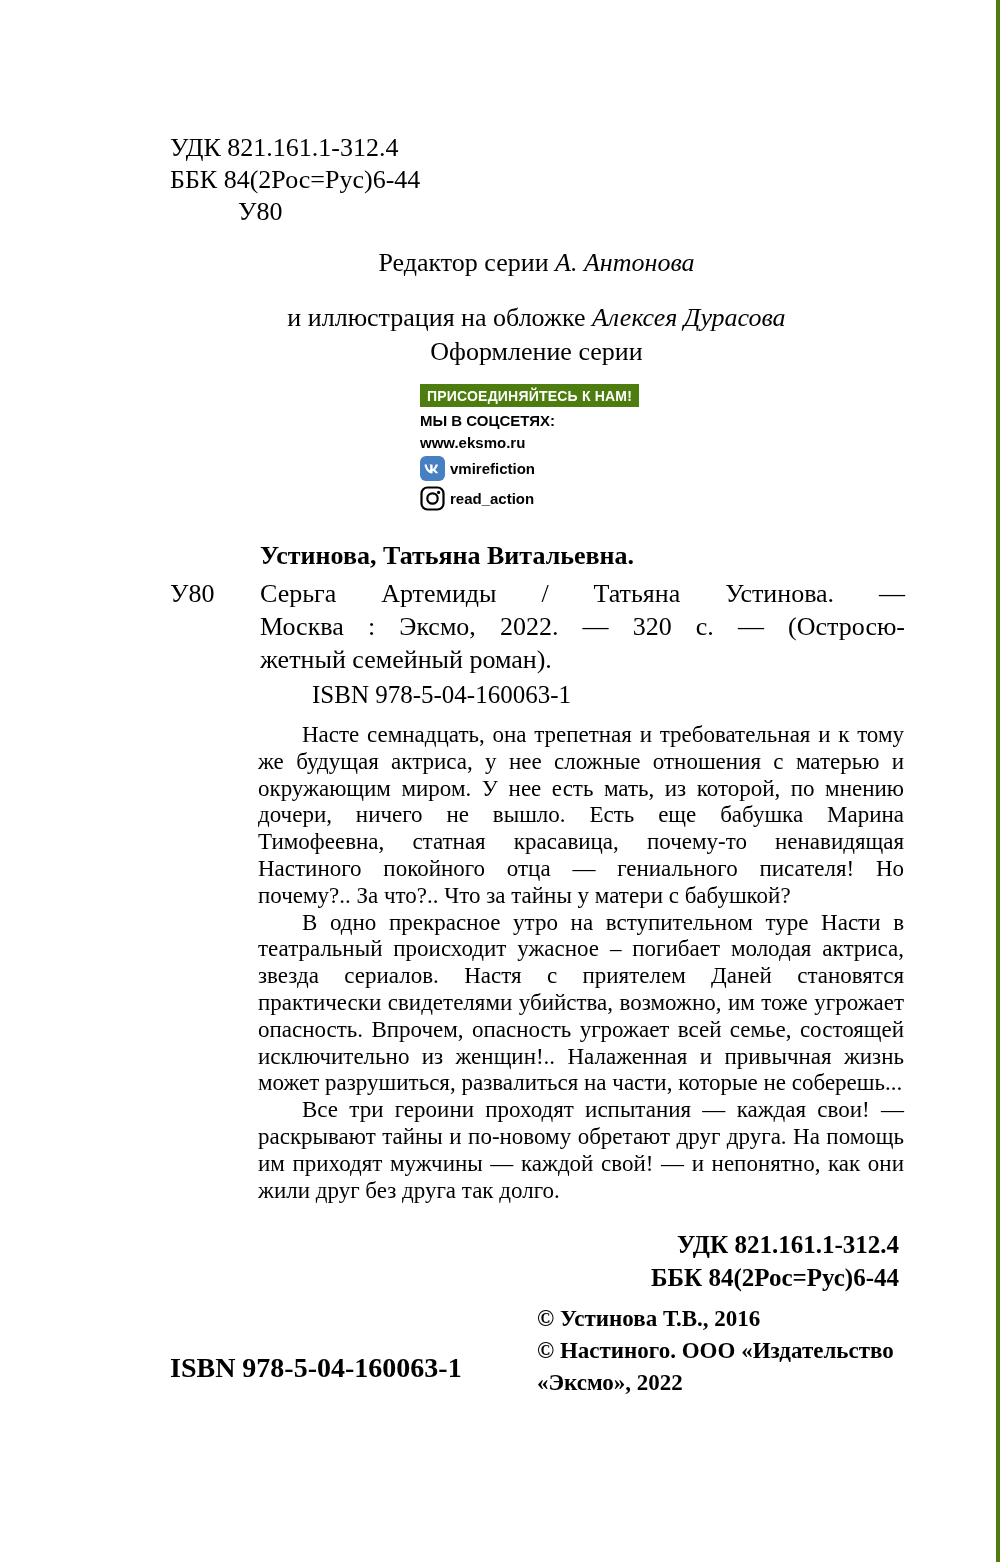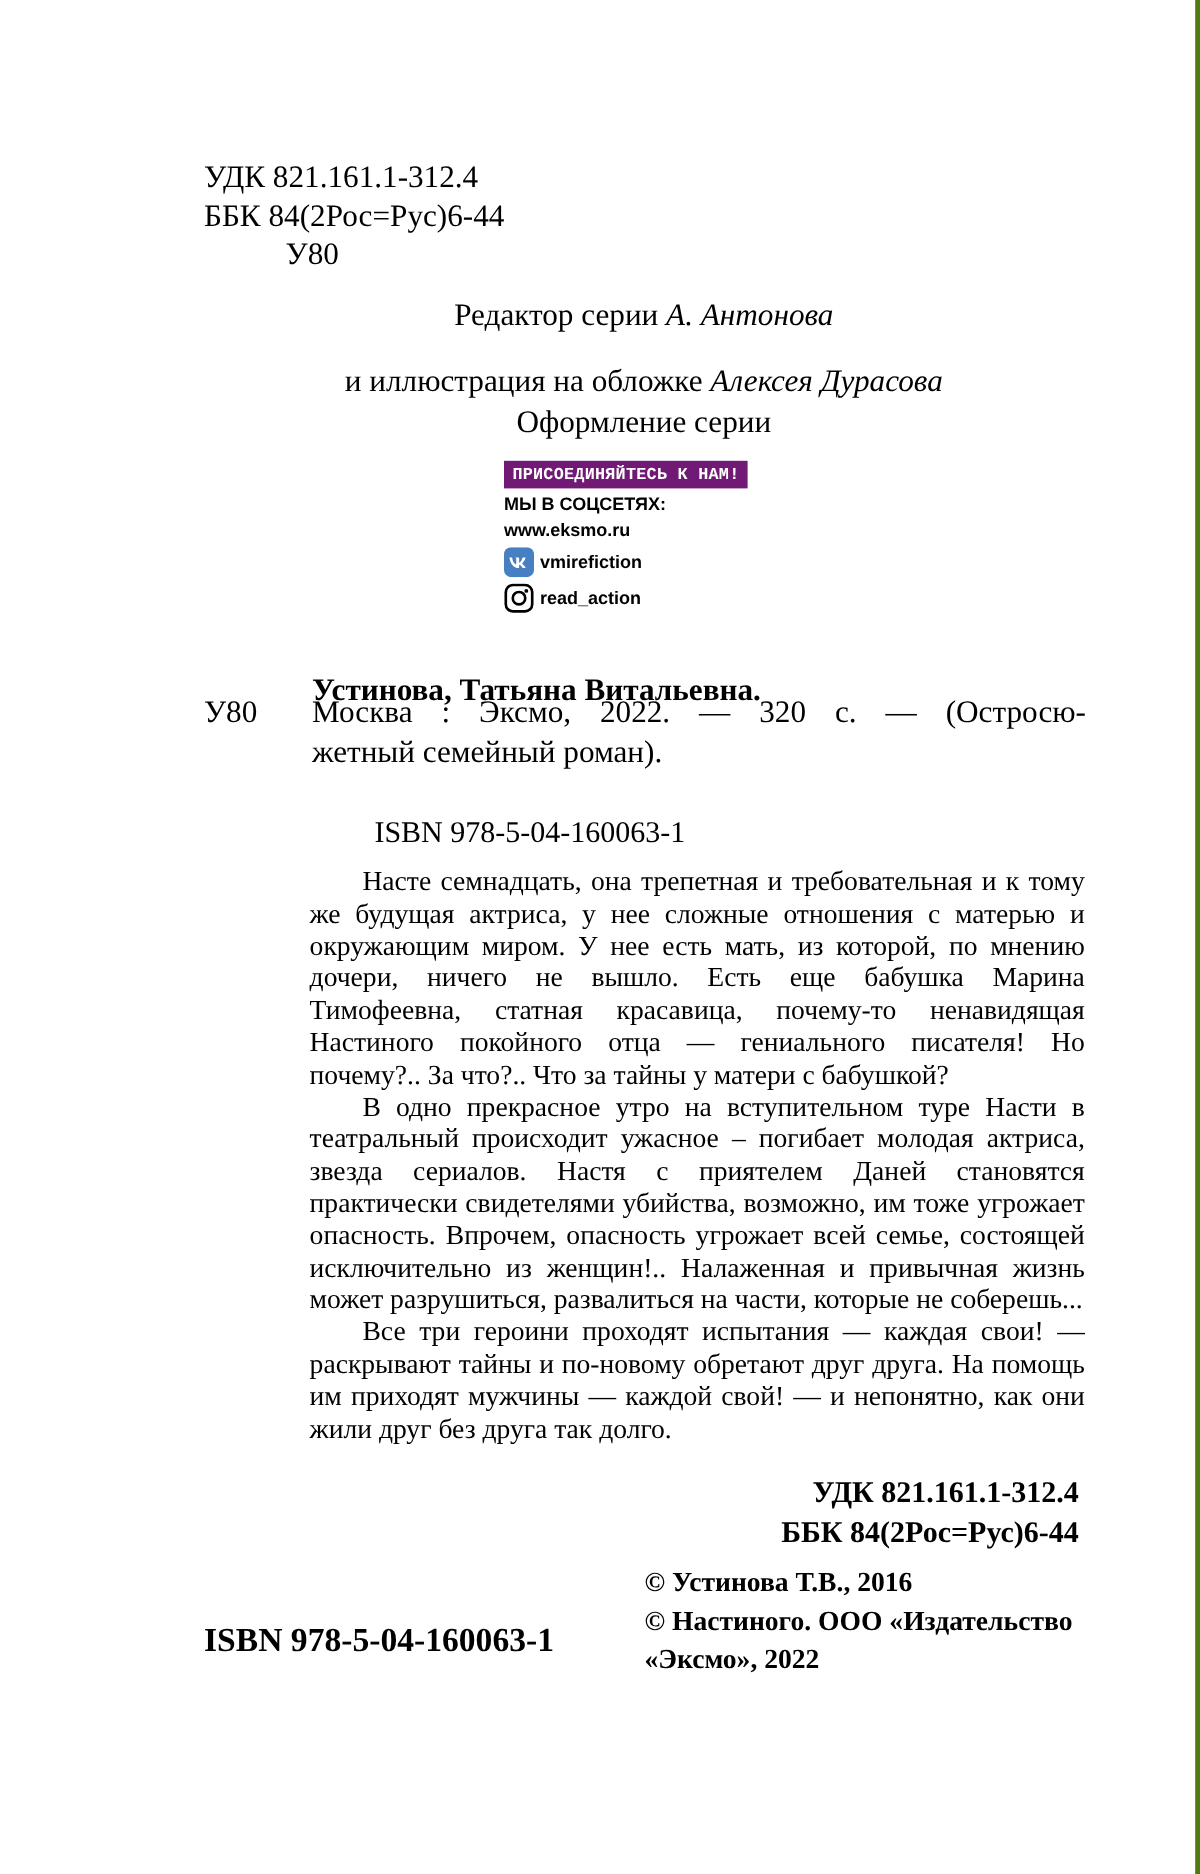--- a/index.html
+++ b/index.html
@@ -19,27 +19,27 @@
   .top-codes { position:absolute; left:170px; top:132px; font-size:26px; line-height:32px; }
   .top-codes .u80-top { margin-left:68px; }
 
   
   .center-block { position:absolute; left:170px; width:733px; text-align:center; font-size:26px; }
   .editor-line { top:248px; }
   .design-lines { top:301px; line-height:34px; }
 
   
   .social { position:absolute; left:420px; top:384px; font-family:"Liberation Sans", sans-serif; font-weight:bold; font-size:15px; }
-  .join-banner { display:inline-block; background:#701a75; color:#fff; font-size:14px; padding:4px 7px 3px 7px; letter-spacing:0.2px;font-family:Liberation Mono, monospace; }
+  .join-banner { display:inline-block; background:#4d7c0f; color:#fff; font-size:14px; padding:4px 7px 3px 7px; letter-spacing:0.2px; }
   .social-line { margin-top:5px; }
   .social-row { display:flex; align-items:center; gap:5px; margin-top:5px; }
   .icon-box { width:25px; height:25px; display:inline-block; flex:0 0 auto; }
 
   
-  .biblio-author { position:absolute; left:260px; top:560px; font-size:26px; font-weight:bold; }
+  .biblio-author { position:absolute; left:260px; top:541px; font-size:26px; font-weight:bold; }
   .margin-code { position:absolute; left:170px; top:579px; font-size:26px; }
   .biblio-entry { position:absolute; left:260px; top:577px; width:645px; font-size:26px; line-height:33px; }
   .entry-line.just { text-align:justify; text-align-last:justify; }
   .biblio-isbn { position:absolute; left:312px; top:681px; font-size:25px; }
 
   
   .annotation { position:absolute; left:258px; top:722px; width:646px; font-size:23px; line-height:26.8px; text-align:justify; }
   .annotation p { text-indent:44px; margin:0; }
 
   
@@ -91,20 +91,21 @@
           <circle cx="18.6" cy="6.4" r="1.6" fill="#000"></circle>
         </svg>
       </span>
       <span>read_action</span>
     </div>
   </div>
 
   <div class="biblio-author">Устинова, Татьяна Витальевна.</div>
   <div class="margin-code">У80</div>
   <div class="biblio-entry">
+    <div class="entry-line just">Серьга Артемиды / Татьяна Устинова. —</div>
     <div class="entry-line just">Москва : Эксмо, 2022. — 320 с. — (Остросю-</div>
     <div class="entry-line">жетный семейный роман).</div>
   </div>
   <div class="biblio-isbn">ISBN 978-5-04-160063-1</div>
 
   <div class="annotation">
     <p>Насте семнадцать, она трепетная и требовательная и к тому же будущая актриса, у нее сложные отношения с матерью и окружающим миром. У нее есть мать, из которой, по мнению дочери, ничего не вышло. Есть еще бабушка Марина Тимофеевна, статная красавица, почему-то ненавидящая Настиного покойного отца — гениального писателя! Но почему?.. За что?.. Что за тайны у матери с бабушкой?</p>
     <p>В одно прекрасное утро на вступительном туре Насти в театральный происходит ужасное – погибает молодая актриса, звезда сериалов. Настя с приятелем Даней становятся практически свидетелями убийства, возможно, им тоже угрожает опасность. Впрочем, опасность угрожает всей семье, состоящей исключительно из женщин!.. Налаженная и привычная жизнь может разрушиться, развалиться на части, которые не соберешь...</p>
     <p>Все три героини проходят испытания — каждая свои! — раскрывают тайны и по-новому обретают друг друга. На помощь им приходят мужчины — каждой свой! — и непонятно, как они жили друг без друга так долго.</p>
   </div>

